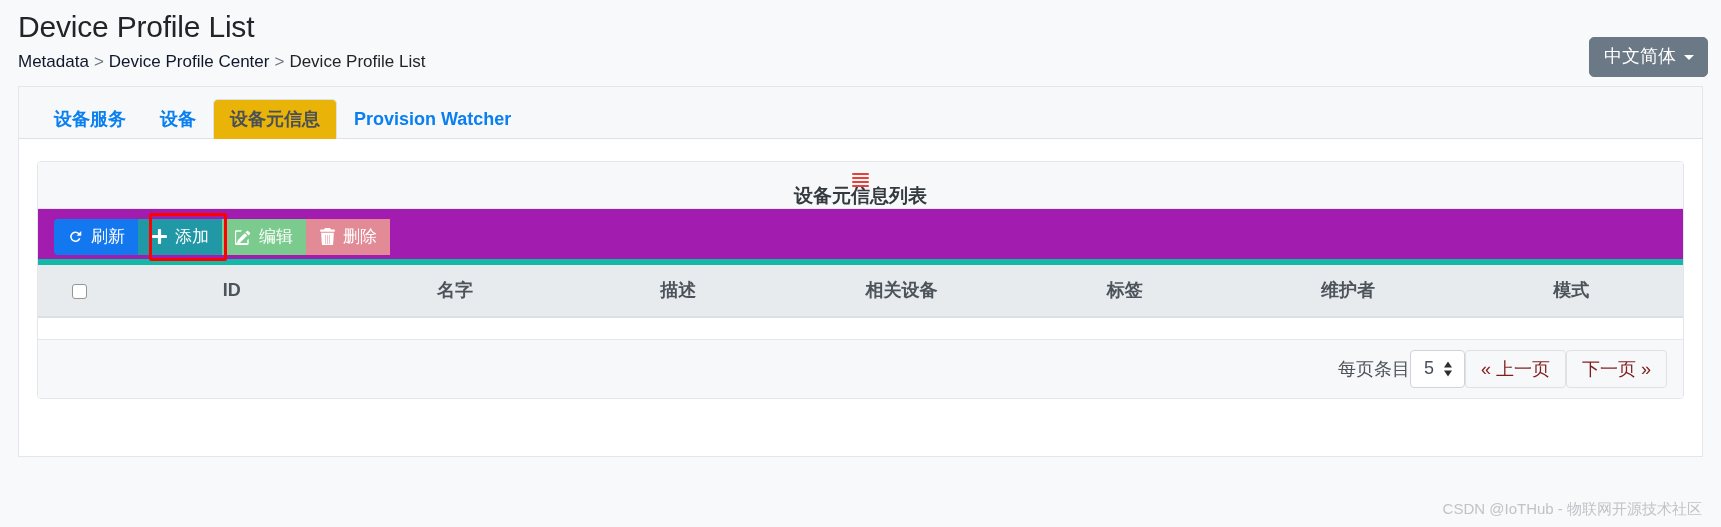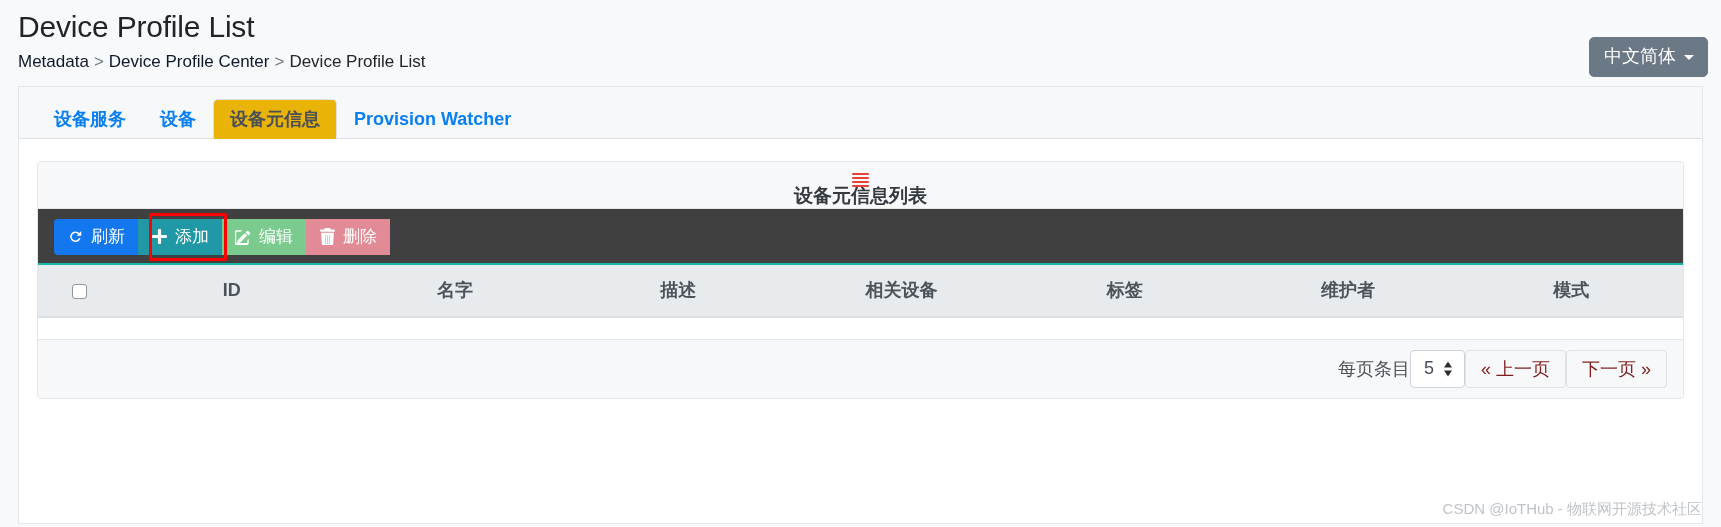--- a/index.html
+++ b/index.html
@@ -62,21 +62,21 @@
     display: inline-block;
     margin-top: 2px;
   }
 
   
   .panel {
     margin: 0 18px;
     background: #ffffff;
     border: 1px solid #e3e6ea;
     border-radius: 0;
-    height: 438px;
+    height: 371px;
   }
 
   
   .tabs {
     display: flex;
     align-items: flex-end;
     background: #f7f8f9;
     border-bottom: 1px solid #dee2e6;
     padding: 12px 18px 0 18px;
     height: 52px;
@@ -135,22 +135,22 @@
     background: #e8413a;
     border-radius: 1px;
   }
   .list-icon i:nth-child(1) { top: 0; }
   .list-icon i:nth-child(2) { top: 4px; }
   .list-icon i:nth-child(3) { top: 8px; }
   .list-icon i:nth-child(4) { top: 12px; }
 
   
   .toolbar {
-    background: #404040;
-    border-bottom: 2px solid #14b8a6;
+    background: #a21caf;
+    border-bottom: 6px solid #14b8a6;
     padding: 10px 16px 11px 16px;
     height: 56px;
   }
   .btn-group { display: flex; position: relative; }
   .tbtn {
     border: none;
     color: #ffffff;
     font-size: 17px;
     line-height: 21px;
     padding: 6px 13px 8px 13px;

